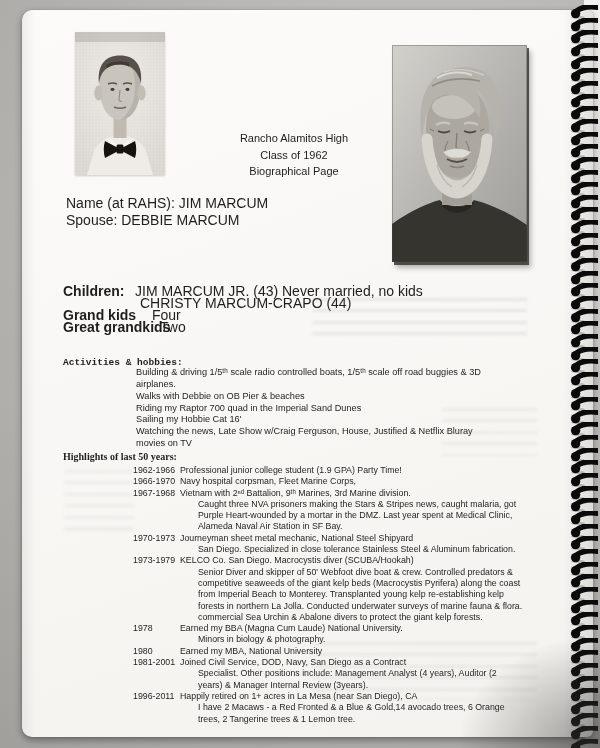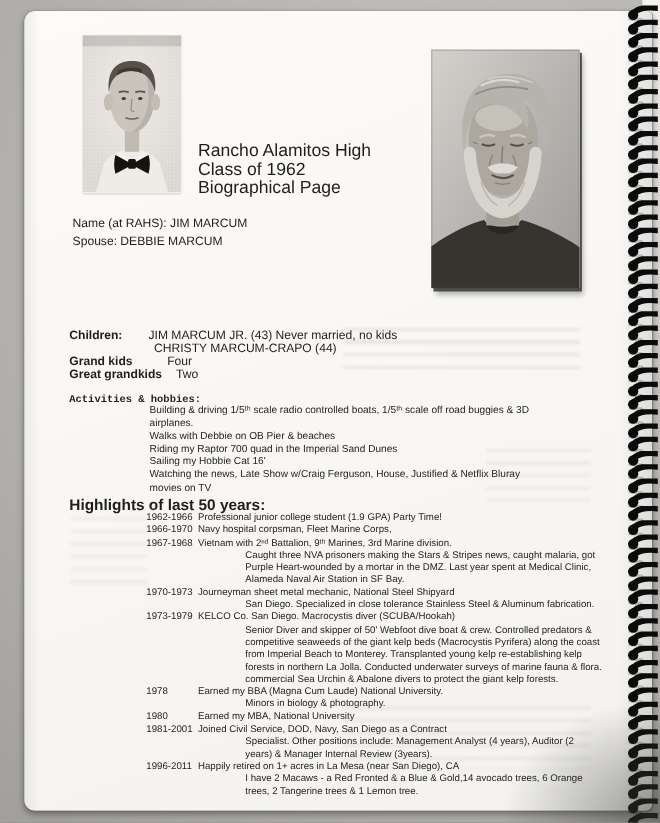--- a/index.html
+++ b/index.html
@@ -19,36 +19,36 @@
       linear-gradient(90deg, rgba(0,0,0,.06), rgba(0,0,0,0) 14px),
       linear-gradient(270deg, rgba(0,0,0,.10), rgba(0,0,0,0) 30px),
       linear-gradient(160deg,#fcfbf9 0%, #f7f6f3 60%, #f3f2ef 100%);
     box-shadow:0 3px 7px rgba(0,0,0,.38), 0 0 1px rgba(0,0,0,.45);
     overflow:hidden;
   }
   .photo-young{position:absolute;left:53px;top:22px;width:90px;height:143px;
     box-shadow:0 1px 2px rgba(0,0,0,.18);}
   .photo-recent{position:absolute;left:370px;top:35px;width:135px;height:217px;
     box-shadow:2px 3px 0 rgba(48,47,44,.8), 4px 6px 5px rgba(0,0,0,.28);}
-  .title-block{position:absolute;left:158px;top:120px;width:200px;text-align:left;
-    font-size:16px;line-height:16.5px;}
-  .name-block{position:absolute;left:44px;top:185px;font-size:11px;line-height:17px;}
-  .children-block{position:absolute;left:41px;top:289px;font-size:11px;width:430px;}
+  .title-block{position:absolute;left:172px;top:120px;width:200px;text-align:center;
+    font-size:11px;line-height:16.5px;}
+  .name-block{position:absolute;left:44px;top:185px;font-size:14px;line-height:17px;}
+  .children-block{position:absolute;left:41px;top:273px;font-size:14px;width:430px;}
   .crow{position:relative;height:12px;white-space:nowrap;}
   .crow .lab{position:absolute;left:0;font-weight:bold;}
   .crow .val{position:absolute;}
   .v1{left:72px;} .v2{left:77px;} .v3{left:89px;} .v4{left:97px;}
   .act-header{position:absolute;left:41px;top:347px;font-size:9.5px;font-weight:bold;font-family:Liberation Mono, monospace;}
   .act-lines{position:absolute;left:114px;top:357px;font-size:9.2px;line-height:11.85px;}
   .aline{white-space:nowrap;}
-  .hl-header{position:absolute;left:41px;top:441px;font-size:14px;font-weight:bold;}
+  .hl-header{position:absolute;left:41px;top:441px;font-size:10px;font-weight:bold;font-family:Liberation Serif, serif;}
   .hl-entries{position:absolute;left:111px;top:455px;font-size:8.8px;line-height:11.3px;}
   .hrow{white-space:nowrap;}
   .hyear{display:inline-block;width:47px;}
-  .hsub{margin-left:90px;white-space:nowrap;}
+  .hsub{margin-left:65px;white-space:nowrap;}
   .binding{position:absolute;left:568px;top:0;width:32px;height:748px;}
   .tooth{position:absolute;left:0;width:30px;height:14px;}
   .ghost{position:absolute;filter:blur(1.5px);opacity:.5;
     background:repeating-linear-gradient(180deg, rgba(138,136,130,.30) 0px, rgba(138,136,130,.30) 3px, rgba(0,0,0,0) 3px, rgba(0,0,0,0) 11.5px);}
 </style>
 </head>
 <body>
 
 <div class="stage">
   <div class="right-strip"></div>

